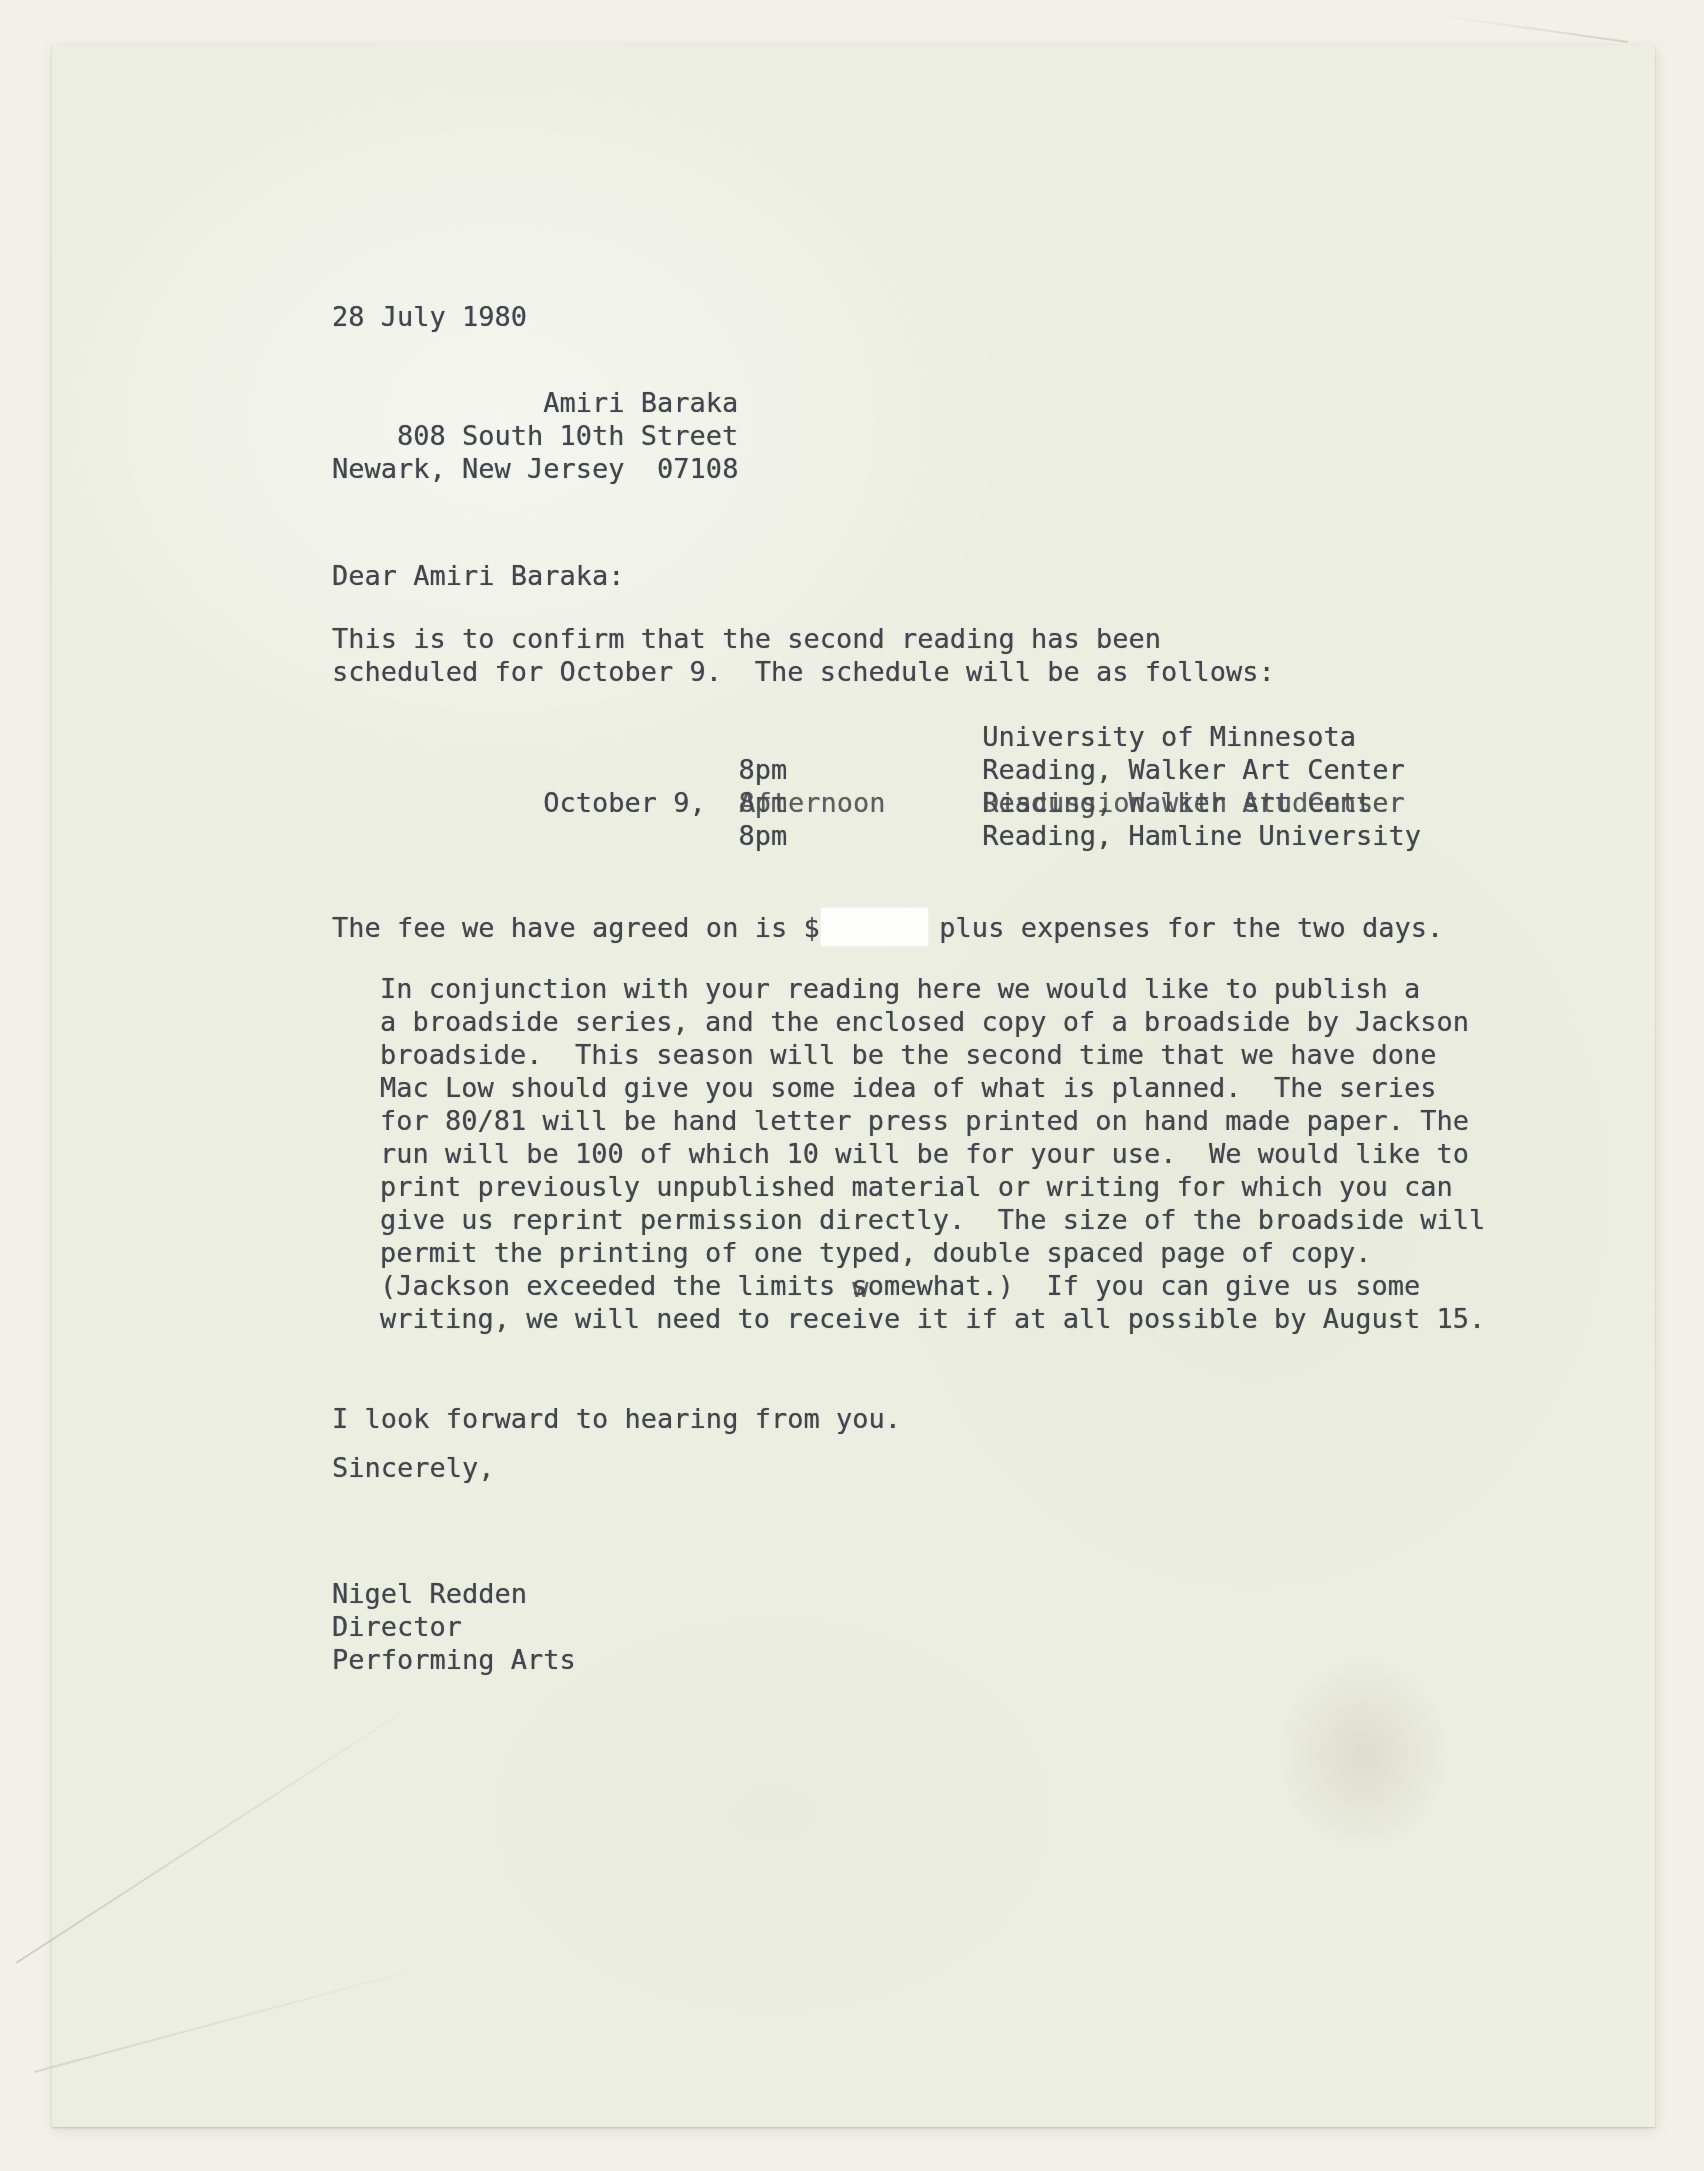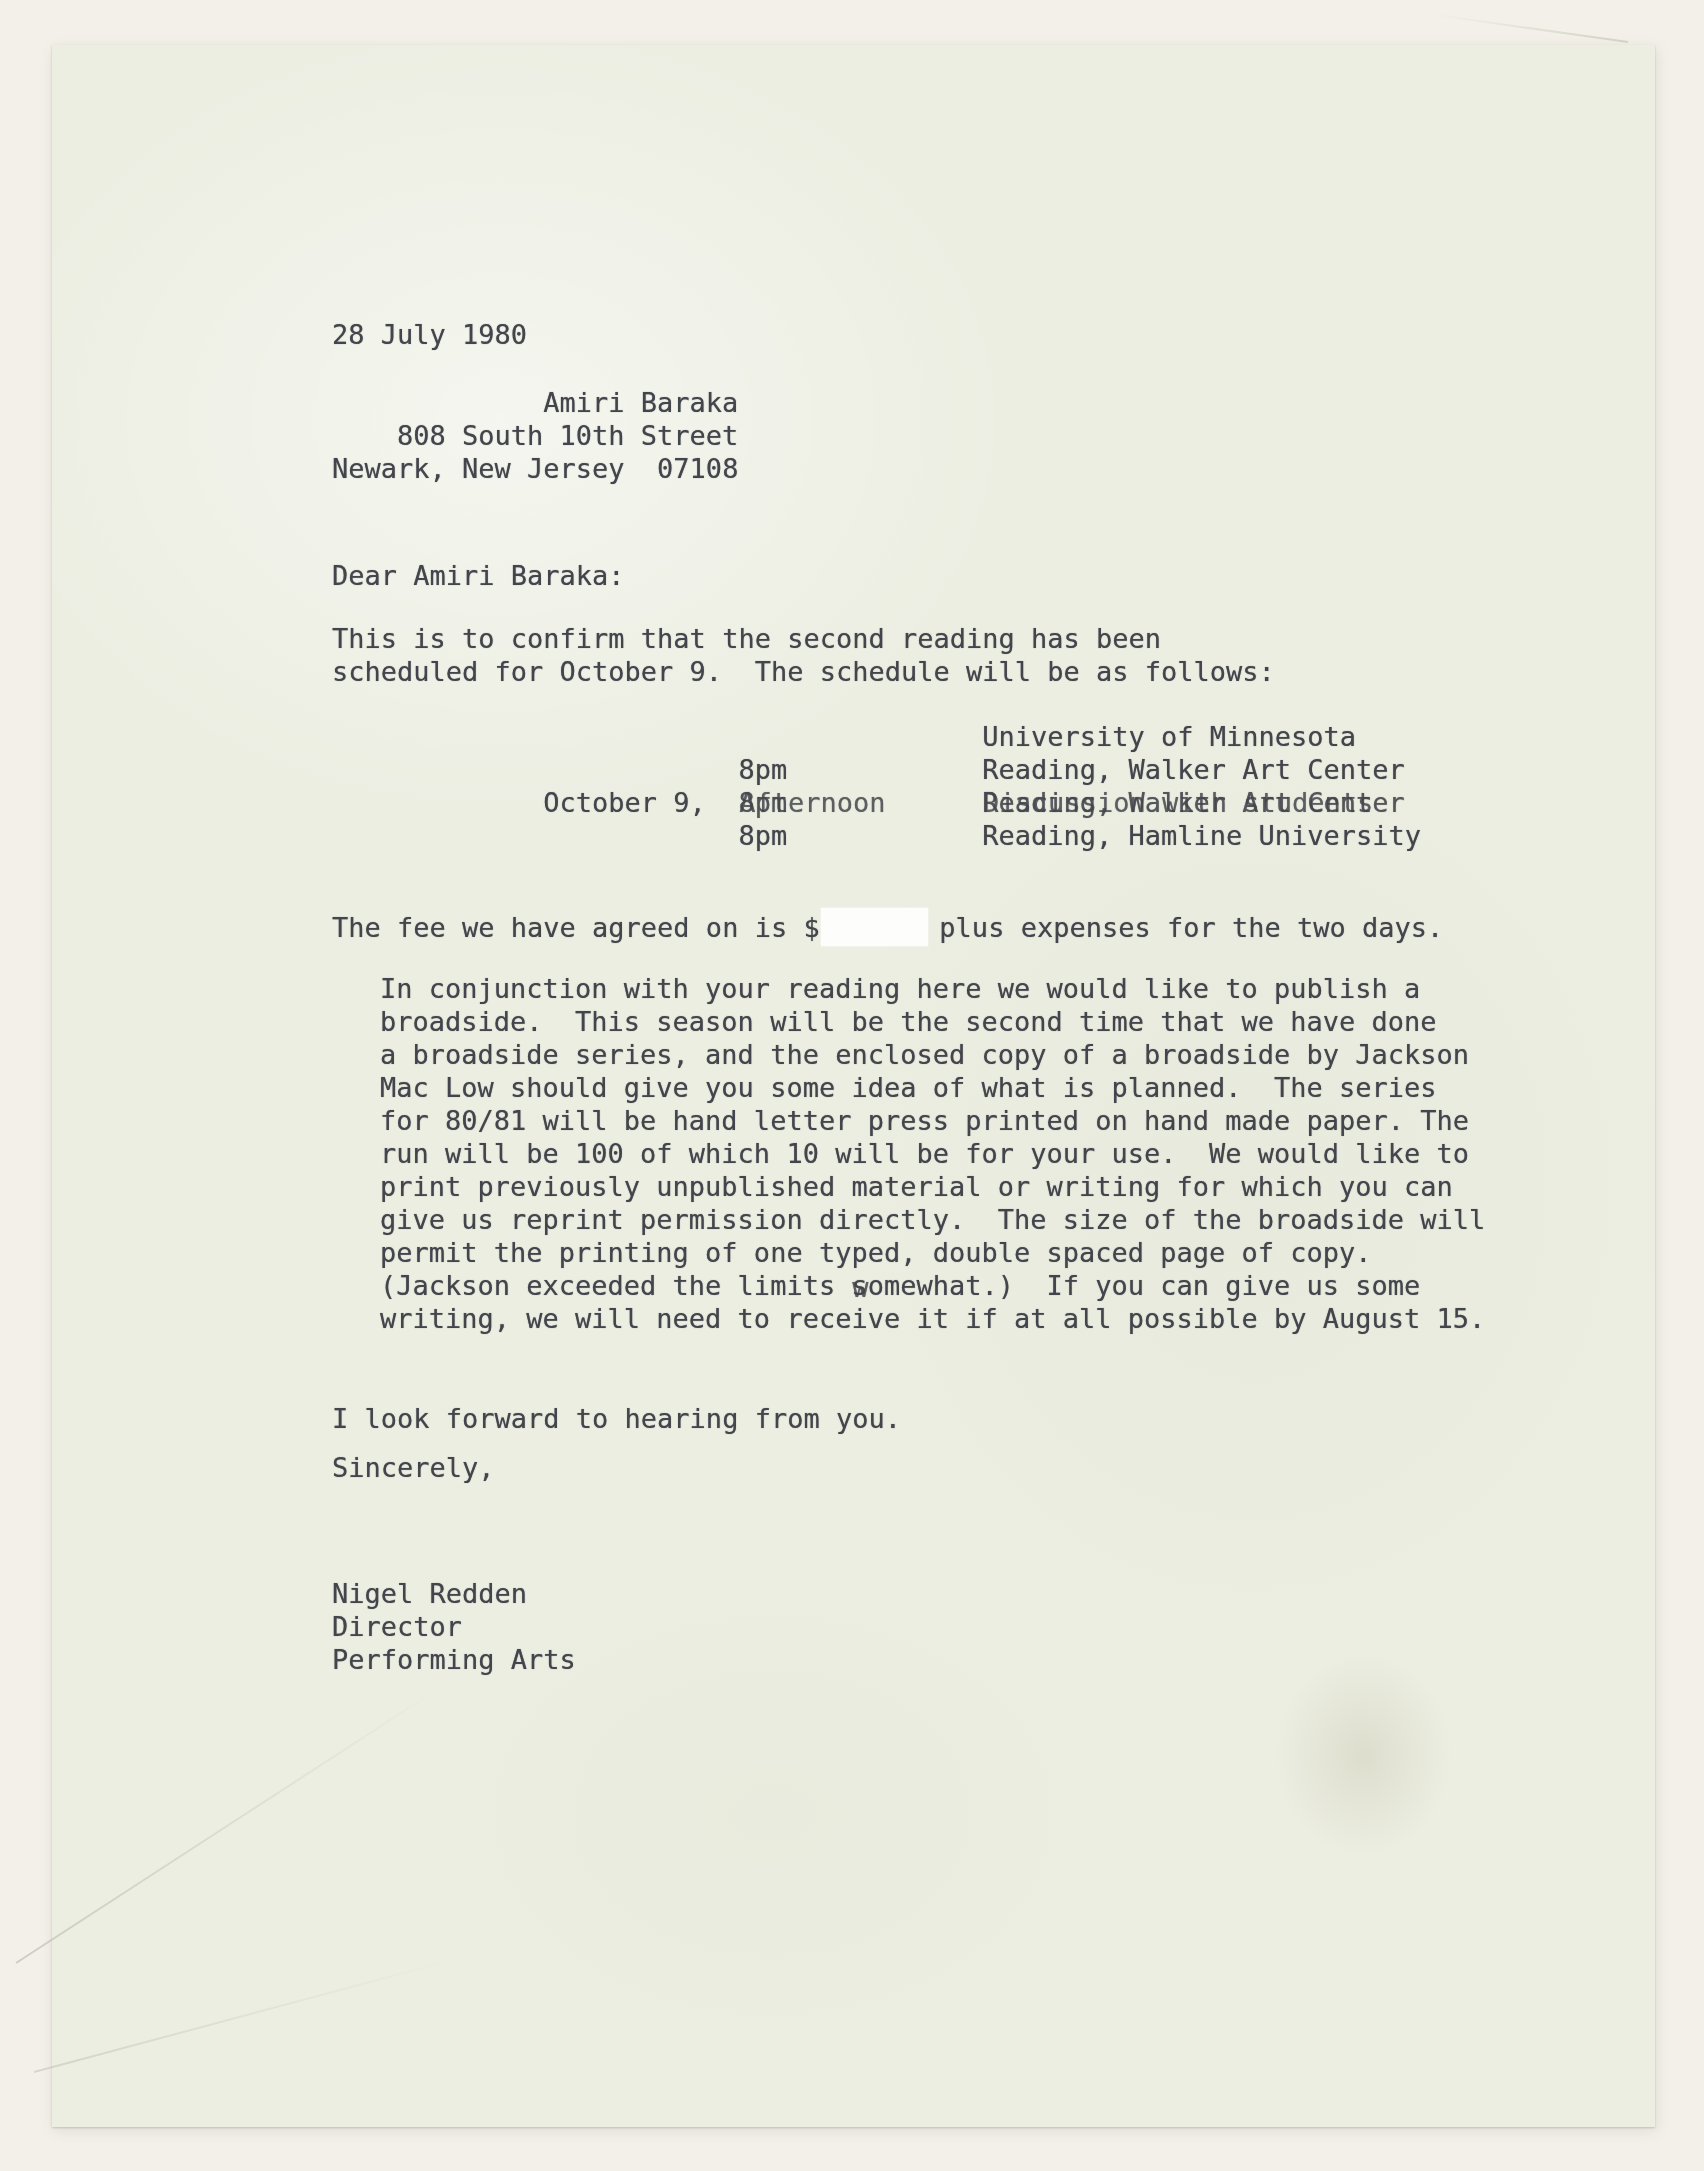--- a/index.html
+++ b/index.html
@@ -71,21 +71,21 @@
     position: absolute;
     inset: 0;
     font-size: 27px;
     line-height: 33px;
     color: #43454c;
     text-shadow: 0 0 1px rgba(67,69,76,0.65);
   }
   .blk { position: absolute; left: 280px; }
   .line { white-space: pre; }
 
-  .blk-date        { top: 273px; }
+  .blk-date        { top: 255px; }
   .blk-address     { top: 341px; text-align: right; }
   .blk-salutation  { top: 514px; }
   .blk-intro       { top: 577px; }
   .blk-schedule    { top: 675px; width: 1176px; }
   .blk-fee         { top: 863px; }
   .blk-body        { top: 927px; }
   .blk-closing     { top: 1310px; margin-top: 47px; }
   .blk-valediction { top: 1406px; }
   .blk-signature   { top: 1532px; }
 
@@ -164,22 +164,22 @@
       <div class="sched-row">
         <span class="s-cell s-time">8pm</span>
         <span class="s-cell s-desc">Reading, Hamline University</span>
       </div>
     </div>
 
     <div class="blk blk-fee fee-row"><span>The fee we have agreed on is $</span><span class="redaction"></span><span>plus expenses for the two days.</span></div>
 
     <div class="blk blk-body">
       <div class="line">In conjunction with your reading here we would like to publish a</div>
+      <div class="line">a broadside series, and the enclosed copy of a broadside by Jackson</div>
       <div class="line">broadside.  This season will be the second time that we have done</div>
-      <div class="line">a broadside series, and the enclosed copy of a broadside by Jackson</div>
       <div class="line">Mac Low should give you some idea of what is planned.  The series</div>
       <div class="line">for 80/81 will be hand letter press printed on hand made paper. The</div>
       <div class="line">run will be 100 of which 10 will be for your use.  We would like to</div>
       <div class="line">print previously unpublished material or writing for which you can</div>
       <div class="line">give us reprint permission directly.  The size of the broadside will</div>
       <div class="line">permit the printing of one typed, double spaced page of copy.</div>
       <div class="line">(Jackson exceeded the limits somewhat.)  If you can give us some</div>
       <div class="line">writing, we will need to receive it if at all possible by August 15.</div>
       <span class="overstrike-w">w</span>
     </div>

